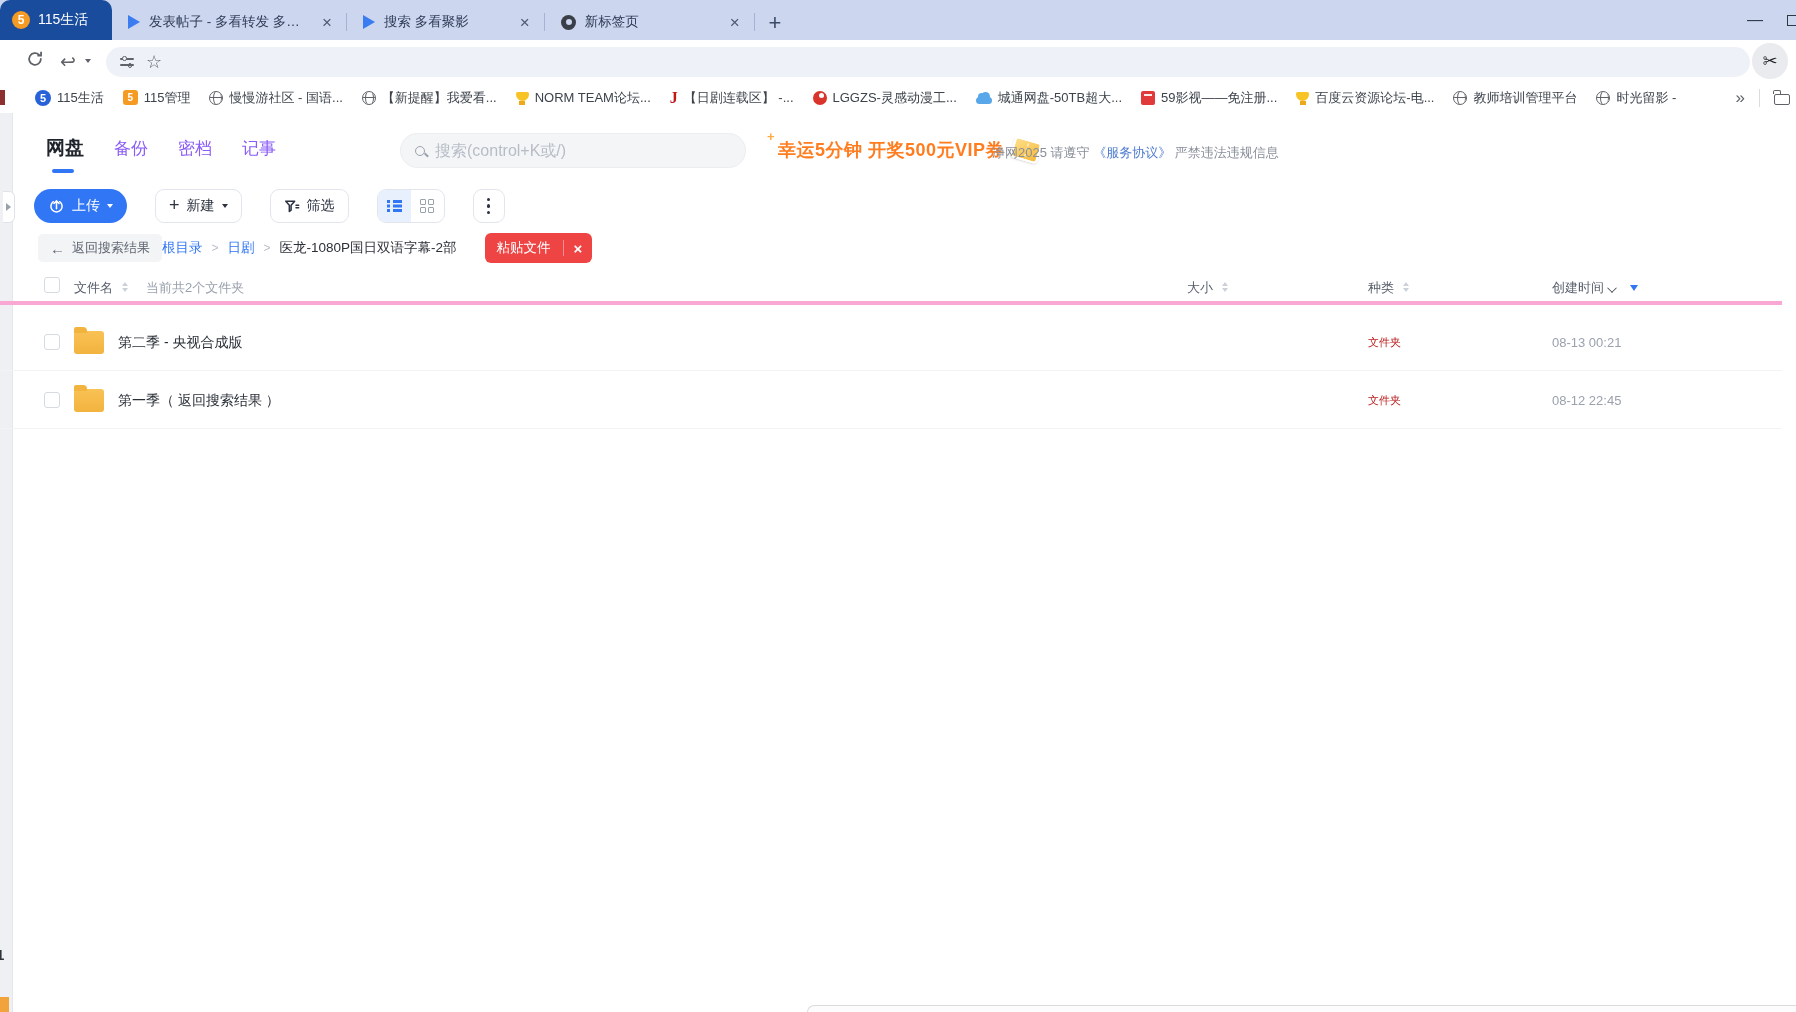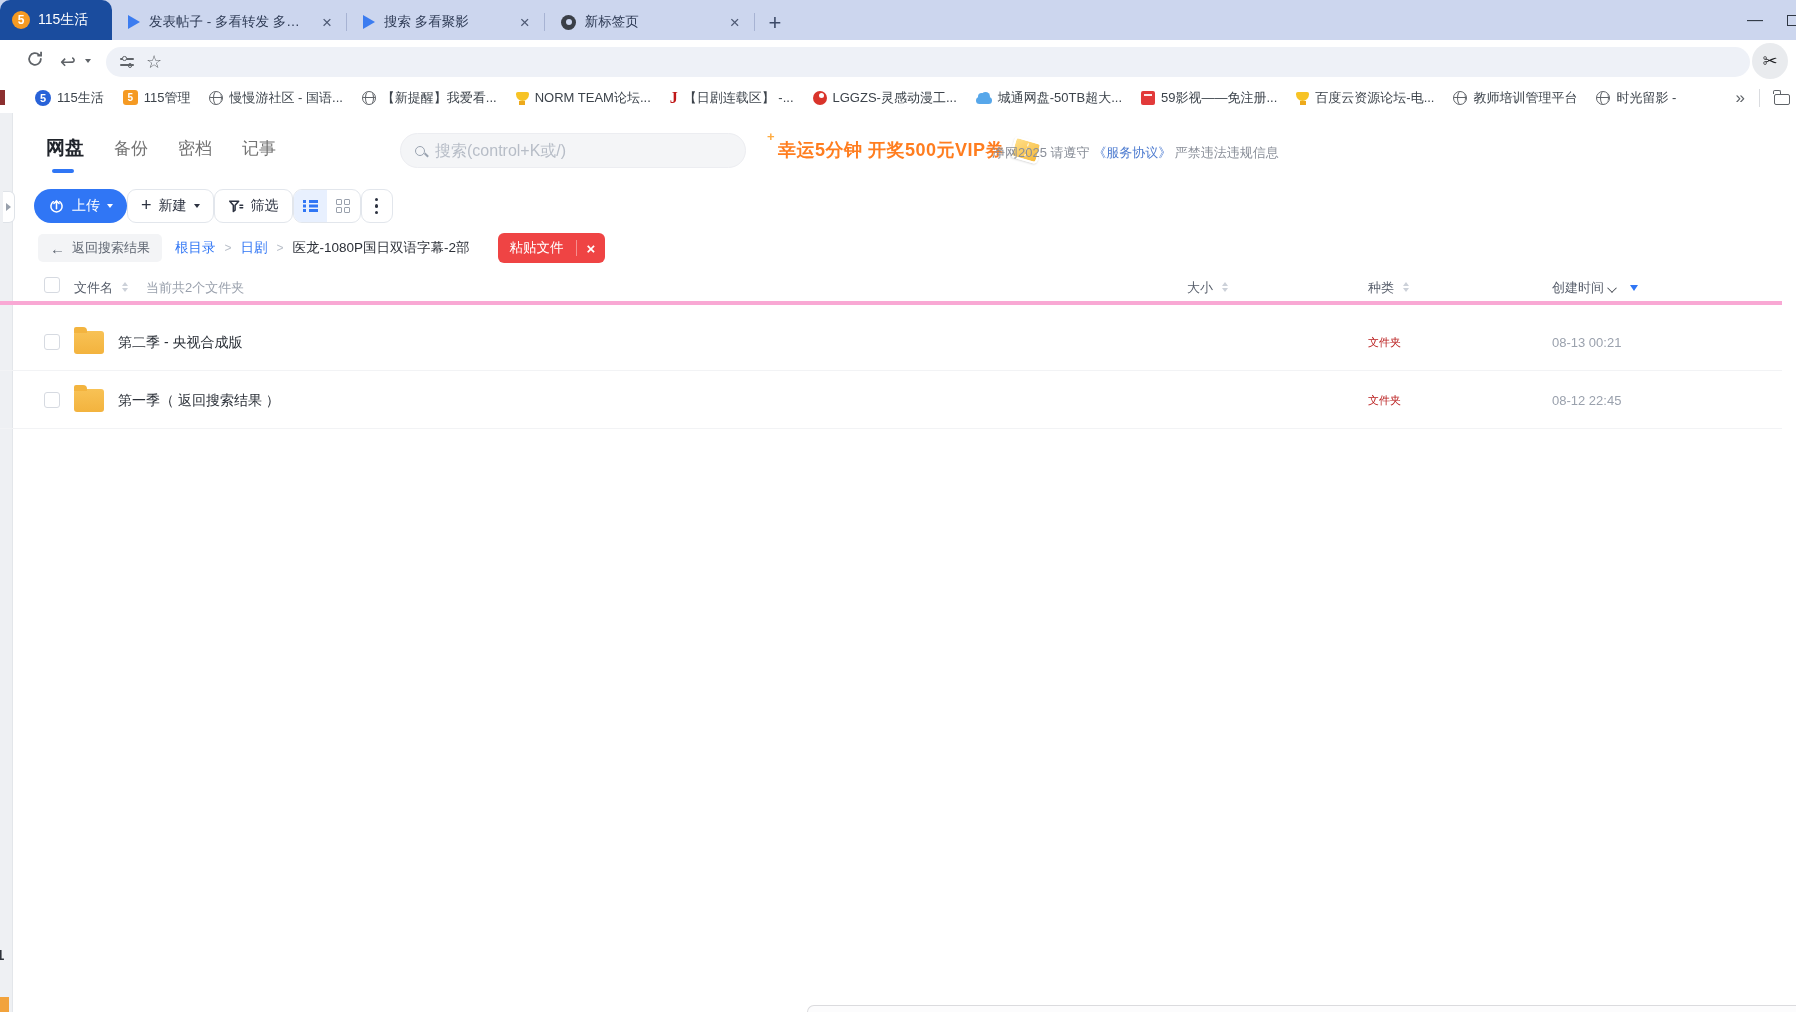--- a/index.html
+++ b/index.html
@@ -65,58 +65,58 @@
   .ico-folder-o { width:16px; height:11px; border:1.7px solid #5f6368; border-radius:2px; position:relative; margin-top:4px; }
   .ico-folder-o::before { content:""; position:absolute; top:-5px; left:-1.7px; width:6px; height:3px; border:1.7px solid #5f6368; border-bottom:none; border-radius:2px 2px 0 0; }
 
   
   .page { position:absolute; left:0; top:113px; width:1796px; height:899px; background:#fff; }
   .left-strip { position:absolute; left:0; top:0; width:13px; height:899px; background:#eef0f3; border-right:1px solid #e3e6ea; }
   .strip-expander { position:absolute; left:3px; top:78px; width:12px; height:32px; background:#fff; border:1px solid #dfe3e8; border-left:none; border-radius:0 6px 6px 0; display:flex; align-items:center; justify-content:center; }
   .strip-expander i { width:0; height:0; border-left:5px solid #98a0ac; border-top:4px solid transparent; border-bottom:4px solid transparent; }
 
   .nav-row { position:absolute; left:46px; top:22px; display:flex; align-items:baseline; gap:30px; }
-  .nav-item { font-size:17px; color:#737373; position:relative; padding-bottom:10px; }
+  .nav-item { font-size:17px; color:#8b5cf6; position:relative; padding-bottom:10px; }
   .nav-item.active { font-size:19px; font-weight:bold; color:#20242b; }
   .nav-item.active::after { content:""; position:absolute; left:6px; bottom:-2px; width:22px; height:4px; border-radius:2px; background:#3076f5; }
 
   .search-pill { position:absolute; left:400px; top:20px; width:346px; height:35px; background:#f4f5f7; border:1px solid #ecedf1; border-radius:18px; display:flex; align-items:center; gap:10px; padding:0 14px; }
   .ico-search { width:10px; height:10px; border:1.7px solid #9aa3b0; border-radius:50%; position:relative; flex:none; }
   .ico-search::after { content:""; position:absolute; width:5px; height:1.7px; background:#9aa3b0; transform:rotate(45deg); right:-4.5px; bottom:-1.5px; }
   .search-input { border:none; outline:none; background:transparent; font-size:16px; color:#333; width:100%; font-family:inherit; }
   .search-input::placeholder { color:#b7bdc7; }
 
   .promo { position:absolute; left:778px; top:25px; display:flex; align-items:center; gap:8px;justify-content:space-between; }
   .promo-text { font-size:18px; font-weight:bold; color:#ff7d1f; letter-spacing:0.5px; position:relative; }
   .promo-text::before { content:"+"; position:absolute; left:-11px; top:-9px; color:#ffab40; font-size:13px; }
   .ticket { width:28px; height:22px; background:linear-gradient(135deg,#ffdf8a,#f6b93a); border:2px solid #fff; border-radius:4px; transform:rotate(16deg); box-shadow:0 1px 2px rgba(0,0,0,.15); position:relative; }
   .ticket::after { content:""; position:absolute; left:50%; top:2px; bottom:2px; width:0; border-left:1.5px dashed #fff; }
   .notice { position:absolute; left:992px; top:31px; font-size:13px; color:#8a8f99; white-space:nowrap; }
   .notice .link { color:#4e7cd0; }
 
-  .toolbar { position:absolute; left:34px; top:76px; display:flex; align-items:flex-start; gap:0; height:34px; }
+  .toolbar { position:absolute; left:34px; top:76px; display:flex; align-items:flex-start; gap:28px; height:34px; }
   .btn-upload { height:34px; border-radius:17px; background:#3076f5; color:#fff; display:flex; align-items:center; gap:7px; padding:0 14px; font-size:14px; }
   .btn-upload .caret-dn { border-top-color:#fff; }
   .btn { height:34px; border-radius:9px; background:#fff; border:1px solid #e2e6ec; display:flex; align-items:center; gap:7px; padding:0 13px; font-size:14px; color:#2c3240; }
   .plus { font-size:18px; color:#2c3240; line-height:1; margin-top:-2px; }
   .view-toggle { height:34px; border-radius:9px; border:1px solid #e2e6ec; display:flex; align-items:stretch; overflow:hidden; }
   .vt-seg { width:33px; display:flex; align-items:center; justify-content:center; }
   .vt-seg.sel { background:#e8f0fe; }
   .ico-list { width:15px; height:12px; position:relative; }
   .ico-list::before { content:""; position:absolute; left:0; top:0; width:3px; height:3px; background:#3076f5; box-shadow:0 4.5px 0 #3076f5, 0 9px 0 #3076f5; }
   .ico-list::after { content:""; position:absolute; left:6px; top:0; width:9px; height:3px; background:#3076f5; box-shadow:0 4.5px 0 #3076f5, 0 9px 0 #3076f5; }
   .ico-grid { width:14px; height:14px; display:grid; grid-template-columns:1fr 1fr; gap:2px; }
   .ico-grid i { border:1.8px solid #9aa1ad; border-radius:1px; }
   .btn-more { width:32px; height:34px; border:1px solid #e2e6ec; border-radius:9px; display:flex; flex-direction:column; align-items:center; justify-content:center; gap:3px; background:#fff; }
   .btn-more i { width:3.2px; height:3.2px; border-radius:50%; background:#2c3240; }
 
   .crumb-row { position:absolute; left:38px; top:120px; display:flex; align-items:center; height:30px; }
   .back-pill { height:28px; background:#f3f4f6; border-radius:5px; display:flex; align-items:center; gap:7px; padding:0 12px; color:#5f6672; font-size:13px; }
   .back-arrow { font-size:15px; color:#5f6672; }
-  .crumbs { display:flex; align-items:center; gap:9px; margin-left:13px; font-size:13.5px; }
+  .crumbs { display:flex; align-items:center; gap:9px; margin-left:0; font-size:13.5px; }
   .crumb-link { color:#3076f5; }
   .crumb-sep { color:#b9bfc9; font-size:12px; }
   .crumb-cur { color:#2c3038; }
   .paste-pill { height:30px; background:#ef4444; border-radius:6px; display:flex; align-items:center; margin-left:28px; overflow:hidden; }
   .paste-label { color:#fff; font-size:13.5px; padding:0 12px; }
   .paste-div { width:1px; height:16px; background:rgba(255,255,255,.4); }
   .paste-x { color:#fff; font-size:15px; font-weight:bold; padding:0 10px; }
 
   .thead { position:absolute; left:0; top:158px; width:1782px; height:34px; border-bottom:4px solid #f9a8d4; font-size:13px; color:#565d6a; }
   .checkbox { position:absolute; width:16px; height:16px; border:1.5px solid #d6dae1; border-radius:3px; background:#fff; }

